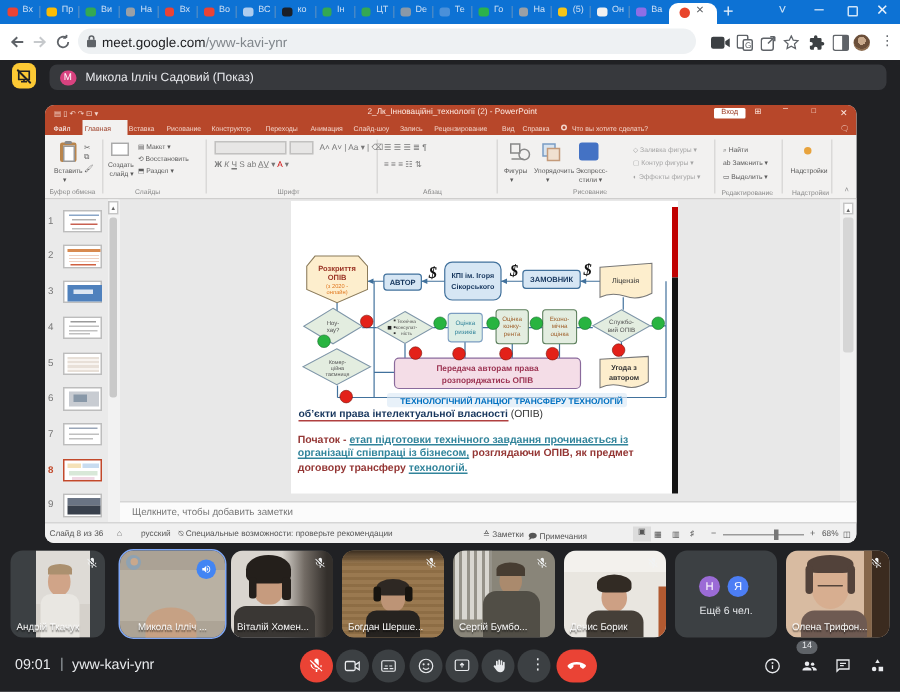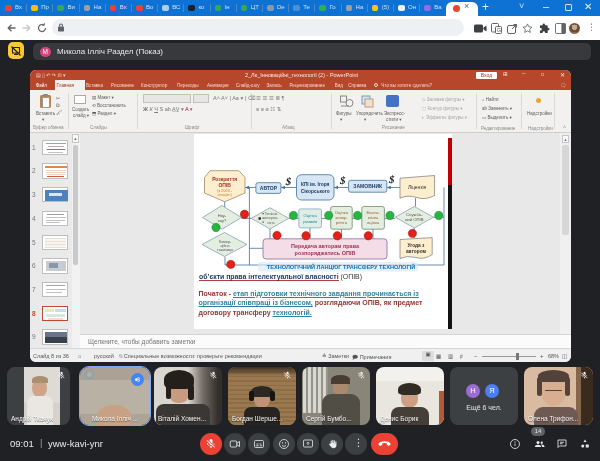--- a/index.html
+++ b/index.html
@@ -83,20 +83,21 @@
         <path d="M1.5 6 H8.5 M5.5 2.8 L8.8 6 L5.5 9.2" stroke="#c6c9cc" stroke-width="1.3" fill="none"></path>
       </svg>
     <svg class="a" style="left:36px;top:6px;" width="12" height="12" viewBox="0 0 12 12">
         <path d="M9.5 6 A3.5 3.5 0 1 1 8.2 3.3 M8.2 3.3 L8.4 1.2 M8.2 3.3 L6.1 3.2" stroke="#5f6368" stroke-width="1.2" fill="none"></path>
       </svg>
     <div class="a" style="left:52px;top:3px;width:412px;height:17px;background:#eef1f3;border-radius:9px;"></div>
     <svg class="a" style="left:57px;top:7px;" width="8" height="9" viewBox="0 0 8 9">
         <rect x="1" y="3.5" width="6" height="5" rx="0.8" fill="#5f6368"></rect>
         <path d="M2.5 3.5 V2.5 a1.5 1.5 0 0 1 3 0 V3.5" stroke="#5f6368" stroke-width="1.1" fill="none"></path>
       </svg>
+    <div class="a" style="left:68px;top:6.5px;font-size:9px;color:#202124;">meet.google.com<span style="color:#80868b">/yww-kavi-ynr</span></div>
 
     <svg class="a" style="left:474px;top:8px;" width="13" height="9" viewBox="0 0 13 9">
         <rect x="0" y="0.5" width="9" height="8" rx="1.5" fill="#3c4043"></rect>
         <path d="M9.5 3.5 L12.5 1.5 V7.5 L9.5 5.5 Z" fill="#3c4043"></path>
       </svg>
     <svg class="a" style="left:491px;top:7px;" width="11" height="11" viewBox="0 0 11 11">
         <rect x="0.5" y="0.5" width="7" height="8.5" rx="1" fill="none" stroke="#5f6368"></rect>
         <rect x="4.5" y="3.5" width="6" height="7" rx="1" fill="#fff" stroke="#5f6368"></rect>
         <text x="5.7" y="9.3" font-size="5.5" fill="#5f6368">G</text>
       </svg>
@@ -122,21 +123,21 @@
 
     <div class="a" style="left:8px;top:2px;width:16px;height:17px;border-radius:5px;background:#fcc934;">
       <svg class="a" style="left:3px;top:3.5px;" width="10" height="10" viewBox="0 0 10 10">
           <path d="M1.5 1.5 h7 v5.5 h-7 Z M5 7 v1.5 M3 8.5 h4" stroke="#202124" stroke-width="1.1" fill="none"></path>
           <path d="M0.5 0.5 L9.5 9.5" stroke="#202124" stroke-width="1.3"></path>
         </svg>
     </div>
 
     <div class="a" style="left:33px;top:3px;width:558px;height:17px;border-radius:5px;background:#37393d;">
       <div class="a" style="left:7px;top:3.5px;width:10.5px;height:10.5px;border-radius:50%;background:#d8427f;color:#fff;font-size:6.5px;text-align:center;line-height:10.5px;">М</div>
-      <div class="a" style="left:24px;top:4px;color:#e9eaee;font-size:8px;">Микола Ілліч Раздел (Показ)</div>
+      <div class="a" style="left:24px;top:4px;color:#e9eaee;font-size:8px;">Микола Ілліч Садовий (Показ)</div>
     </div>
 
     <div class="a" id="pp" style="left:30px;top:30px;width:541px;height:292px;border-radius:6px;overflow:hidden;background:#f1f1f1;">
 
       <div class="a" style="left:0;top:0;width:541px;height:10px;background:#b7472a;">
         <div class="a" style="left:6px;top:1.5px;color:#f3d5cb;font-size:5px;">▤ ▯ ↶ ↷ ⊡ ▾</div>
         <div class="a" style="left:215px;top:2px;color:#fde8e0;font-size:5.5px;">2_Лк_Інноваційні_технології (2) - PowerPoint</div>
         <div class="a" style="left:446px;top:1.5px;width:21px;height:7px;background:#fff;border-radius:1px;color:#9b3a22;font-size:5px;text-align:center;line-height:7px;">Вход</div>
         <div class="a" style="left:473px;top:1px;color:#fde8e0;font-size:5.5px;">⊞</div>
         <div class="a" style="left:492px;top:0px;color:#fde8e0;font-size:6px;">–</div>

